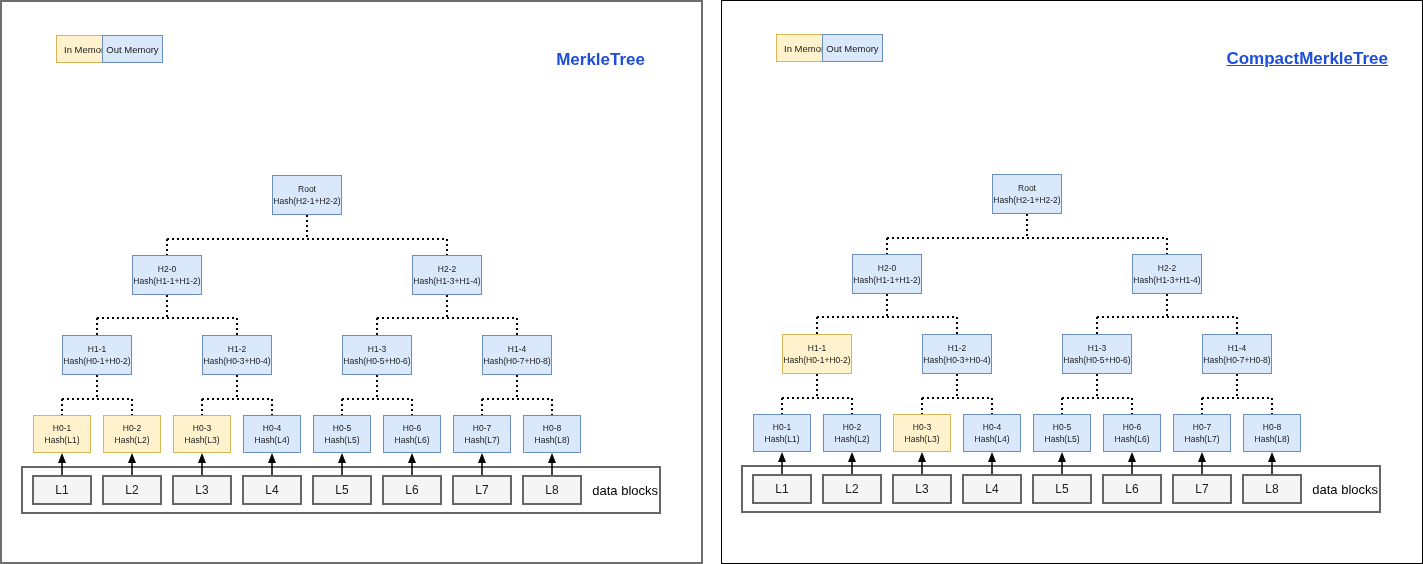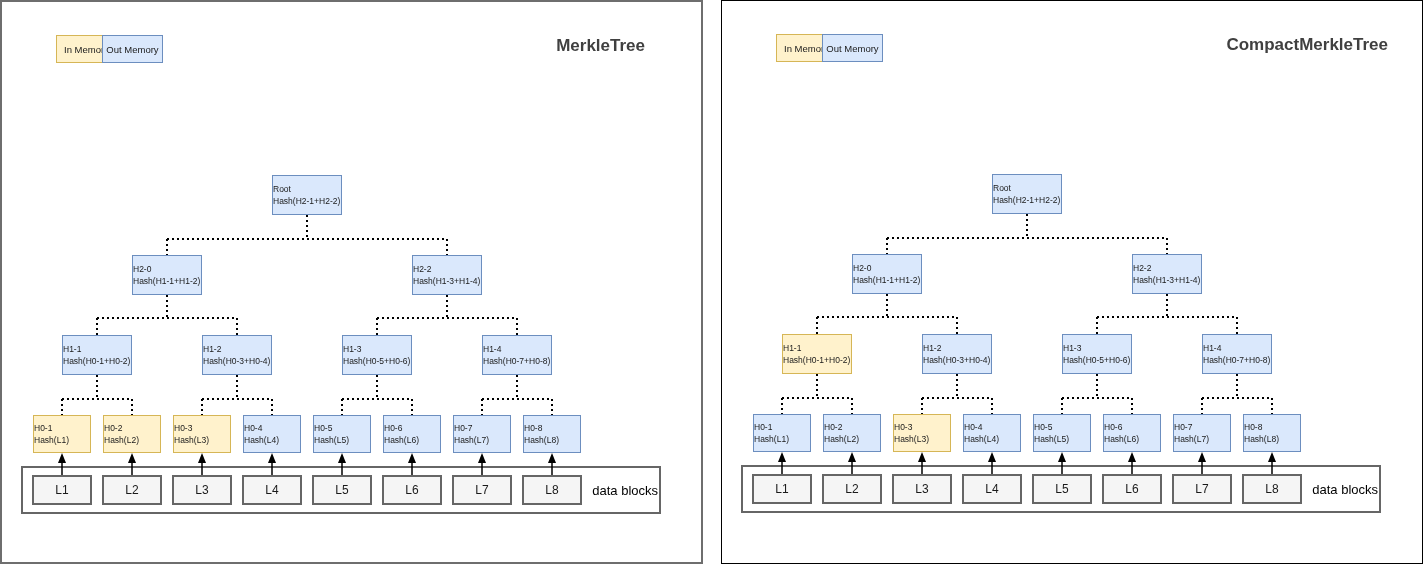--- a/index.html
+++ b/index.html
@@ -1,38 +1,38 @@
 <!DOCTYPE html>
 <html><head>
 <meta charset="utf-8">
 <style>
   * { margin:0; padding:0; box-sizing:border-box; }
   html,body { width:1423px; height:564px; background:#fff;
               font-family:"Liberation Sans", sans-serif; position:relative; overflow:hidden; }
   .panel { position:absolute; top:0; height:564px; background:#fff; overflow:hidden; }
   .panel-left  { left:0;   width:703px; border:2px solid #6e6e6e; }
   .panel-right { left:721px; width:702px; border:1px solid #000; }
-  .panel-title { position:absolute; top:34px; font-size:17px; font-weight:bold; color:#404040;margin-left:32px; }
+  .panel-title { position:absolute; top:48px; font-size:17px; font-weight:bold; color:#1d4ed8;margin-left:32px; }
   .panel-left  .panel-title { right:56px; }
-  .panel-right .panel-title { right:34px; }
+  .panel-right .panel-title { right:34px;text-decoration:underline; }
   .legend-box { position:absolute; top:33px; width:61px; height:28px; border:1px solid;
                 display:flex; align-items:center; justify-content:center; font-size:9.5px; color:#1a1a1a; }
   .legend-in  { left:30px;margin-left:24px; }
   .legend-out { left:100px; }
   .blocks-container { position:absolute; left:19px; top:464px; width:640px; height:48px;
                       border:2px solid #666; z-index:1; background:transparent; }
   .db-label { position:absolute; top:481px; left:540px; width:116px; text-align:right;
               font-size:13px; color:#000; z-index:1; }
   .tree-canvas { position:absolute; inset:0; z-index:2; }
   .connector-svg { position:absolute; left:0; top:0; pointer-events:none; }
   .dotted { fill:none; stroke:#000; stroke-width:2; stroke-dasharray:2 3; }
   .arrow-line { fill:none; stroke:#000; stroke-width:1.5; }
   .arrow-head { fill:#000; stroke:none; }
   .node { position:absolute; border:1px solid; display:flex; flex-direction:column;
-          align-items:flex-start; justify-content:center; gap:4px; font-size:8.5px;
+          align-items:center; justify-content:center; gap:4px; font-size:8.5px;
           color:#1a1a1a; text-align:center; white-space:nowrap; line-height:1; }
   .data-block { position:absolute; width:60px; height:30px; background:#F5F5F5;
                 border:2px solid #666; display:flex; align-items:center; justify-content:center;
                 font-size:12px; color:#1a1a1a; }
 </style>
 </head>
 <body>
 
 <section class="panel panel-left">
   <div class="legend-box legend-in" style="background: rgb(255, 242, 204); border-color: rgb(214, 182, 86);">

